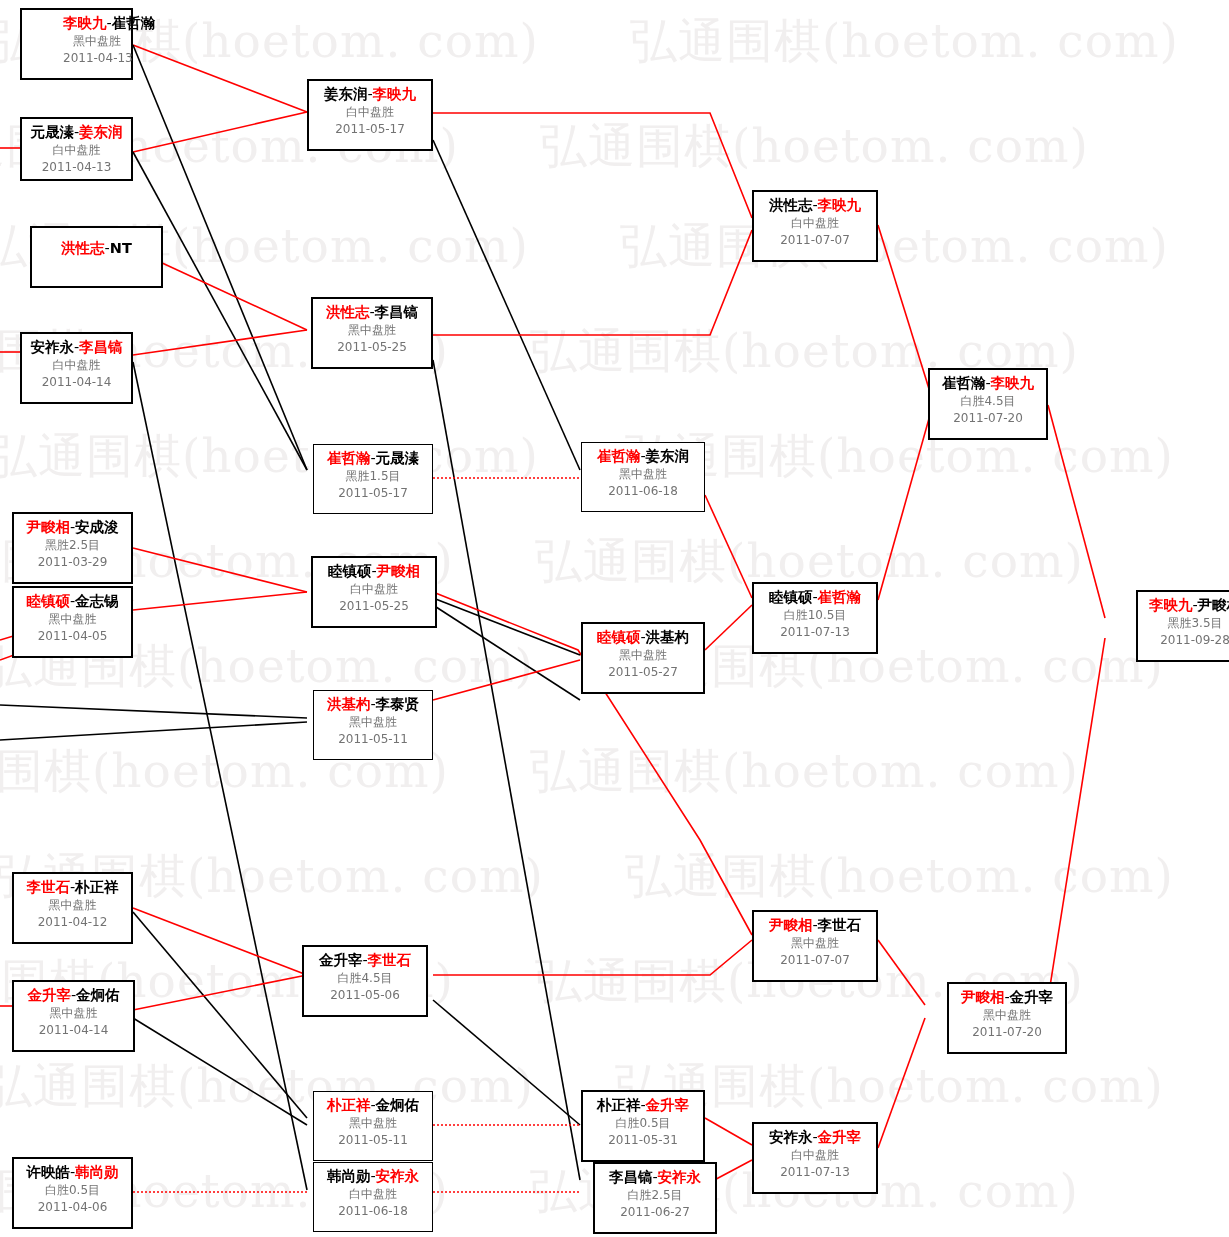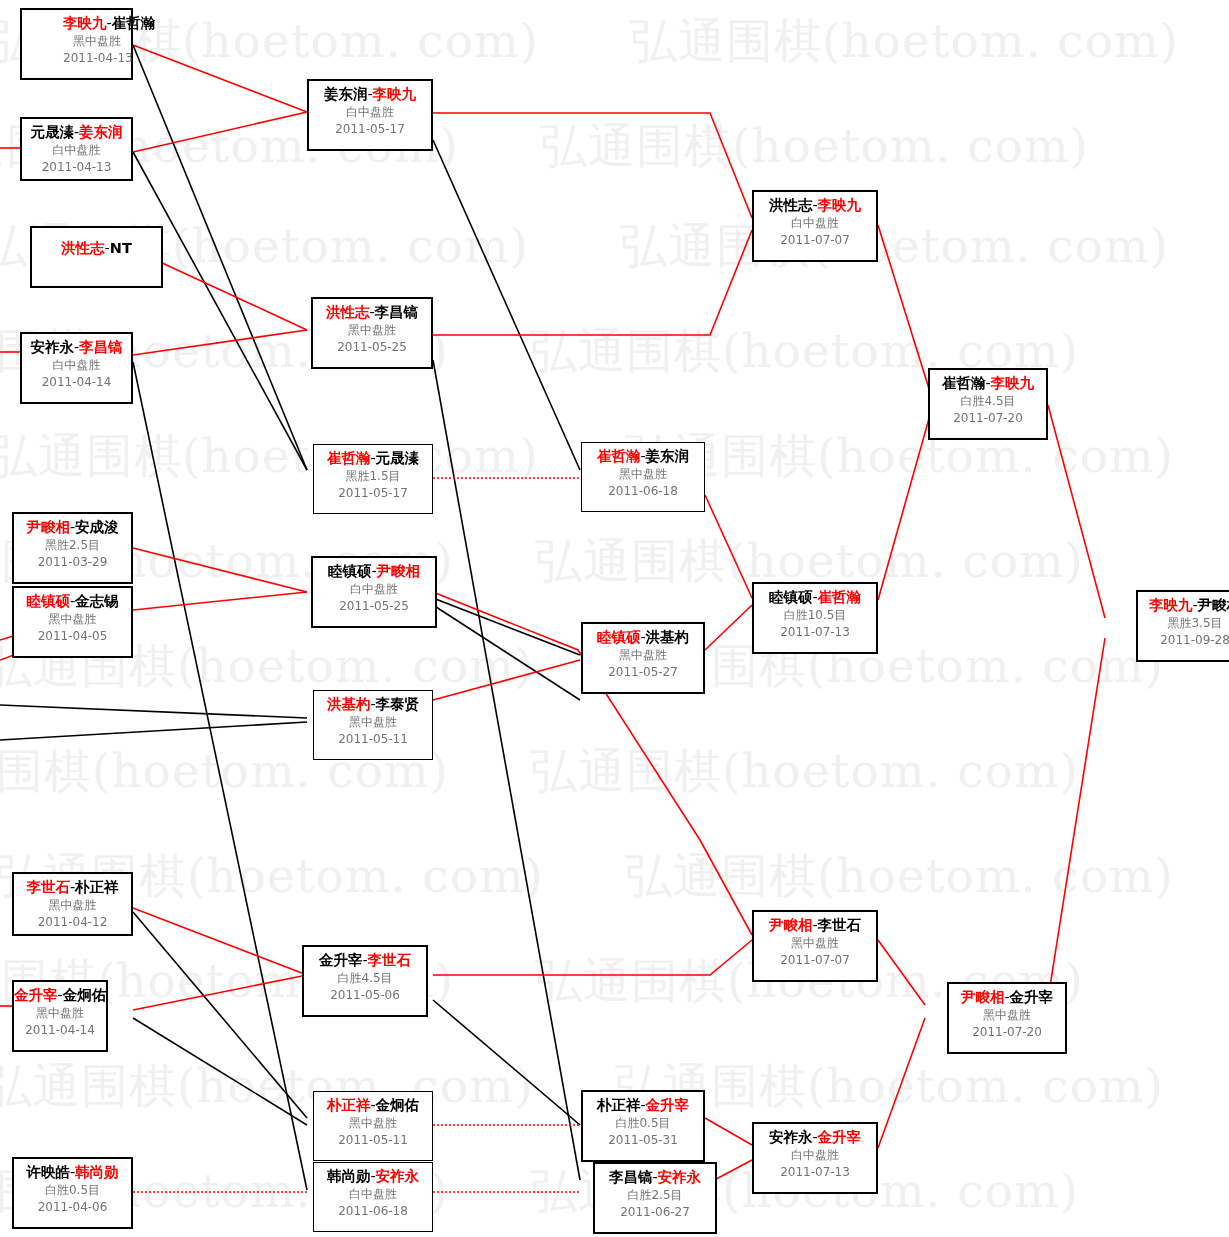--- a/index.html
+++ b/index.html
@@ -182,27 +182,27 @@
     <span class="ln res">黑胜2.5目</span>
     <span class="ln dt">2011-03-29</span>
   </div>
 
   <div class="box" style="left:12px;top:586px;width:121px;height:72px;">
     <span class="ln"><span class="pl win">睦镇硕</span><span class="dash">-</span><span class="pl lose">金志锡</span></span>
     <span class="ln res">黑中盘胜</span>
     <span class="ln dt">2011-04-05</span>
   </div>
 
-  <div class="box" style="left:12px;top:872px;width:121px;height:64px;">
+  <div class="box" style="left:12px;top:872px;width:121px;height:72px;">
     <span class="ln"><span class="pl win">李世石</span><span class="dash">-</span><span class="pl lose">朴正祥</span></span>
     <span class="ln res">黑中盘胜</span>
     <span class="ln dt">2011-04-12</span>
   </div>
 
-  <div class="box" style="left:12px;top:980px;width:96px;height:72px;">
+  <div class="box" style="left:12px;top:980px;width:123px;height:72px;">
     <span class="ln"><span class="pl win">金升宰</span><span class="dash">-</span><span class="pl lose">金炯佑</span></span>
     <span class="ln res">黑中盘胜</span>
     <span class="ln dt">2011-04-14</span>
   </div>
 
   <div class="box" style="left:12px;top:1157px;width:121px;height:72px;">
     <span class="ln"><span class="pl lose">许映皓</span><span class="dash">-</span><span class="pl win">韩尚勋</span></span>
     <span class="ln res">白胜0.5目</span>
     <span class="ln dt">2011-04-06</span>
   </div>

